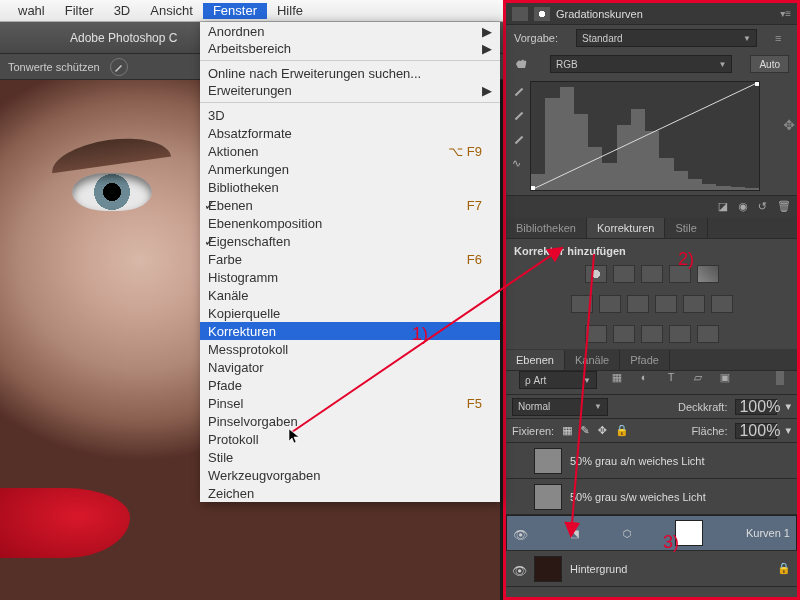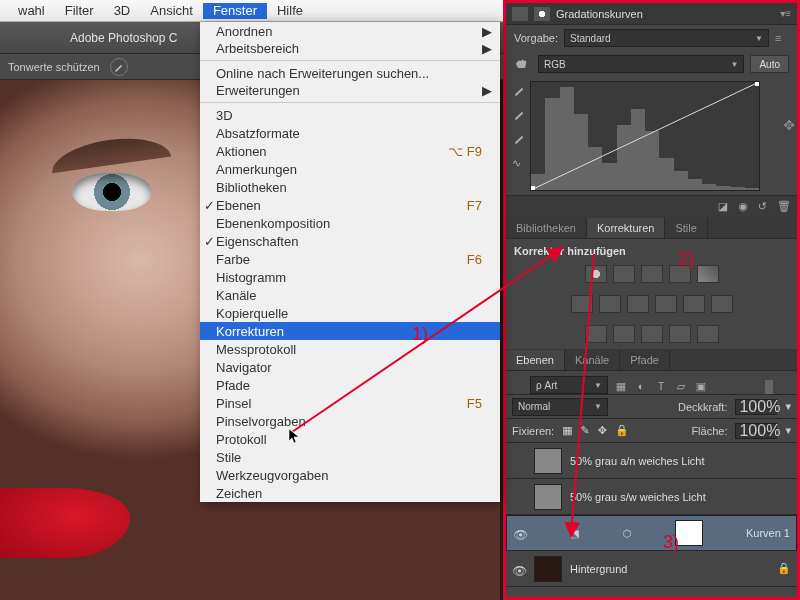--- a/index.html
+++ b/index.html
@@ -8,54 +8,54 @@
 .menubar-item{padding:8px 10px;font-size:13px;color:#333;height:16px;display:flex;align-items:center}
 .menubar-item.active{background:#2668d8;color:#fff}
 .toolbar{height:32px;background:linear-gradient(#5a5a5a,#474747);display:flex;align-items:center;padding-left:70px;color:#e0e0e0;font-size:12px;border-bottom:1px solid #2a2a2a}
 .toolbar2{height:26px;background:#4a4a4a;display:flex;align-items:center;padding-left:8px;color:#ccc;font-size:11px;border-bottom:1px solid #2a2a2a}
 .toolbar2 .brush{width:18px;height:18px;border:1px solid #777;border-radius:50%;margin-left:10px;display:flex;align-items:center;justify-content:center}
 .photo{position:absolute;left:0;top:80px;width:500px;height:520px;background:radial-gradient(ellipse 220px 200px at 140px 180px,#d8b8a8 0%,#c8a090 30%,#b08878 55%,#8a6050 80%,#553028 100%);overflow:hidden}
 .eye{position:absolute;left:72px;top:93px;width:80px;height:38px;background:radial-gradient(circle at 50% 50%,#000 0 9px,#6b8a95 9px 18px,#e8e8e8 18px 100%);border-radius:50%/60%;box-shadow:inset 0 5px 8px rgba(0,0,0,.5)}
 .brow{position:absolute;left:50px;top:60px;width:120px;height:25px;background:linear-gradient(180deg,#4a3025,#6a4538);border-radius:50% 50% 0 0/100% 100% 0 0;transform:rotate(-8deg)}
 .lips{position:absolute;left:0;top:408px;width:130px;height:70px;background:radial-gradient(ellipse at 60% 40%,#d8182a,#a00818);border-radius:0 60% 60% 0/0 50% 70% 0}
 .dropdown{position:absolute;left:200px;top:22px;width:300px;background:#f0f0f0;box-shadow:2px 2px 10px rgba(0,0,0,.4);font-size:13px;z-index:10}
-.dd-item{height:18px;display:flex;align-items:center;padding:0 16px;color:#333;position:relative}
+.dd-item{height:18px;display:flex;align-items:center;padding:0 8px;color:#333;position:relative}
 .dd-item.sep{border-bottom:1px solid #ccc;margin-bottom:3px;padding-bottom:3px;height:21px}
 .dd-item.hi{background:#2668d8;color:#fff}
 .dd-item .chk{position:absolute;left:4px}
 .dd-item .arrow{position:absolute;right:8px}
 .dd-item .sc{position:absolute;right:18px;color:#a16207}
 .cursor{position:absolute;left:289px;top:429px;width:14px;height:16px;z-index:20}
 .cursor svg{filter:drop-shadow(0 0 1px #fff)}
 .redbox{position:absolute;right:0;top:0;width:297px;height:600px;border:3px solid #e4002b;z-index:5;pointer-events:none}
 .panels{position:absolute;right:3px;top:3px;width:291px;height:594px;background:#454545;color:#ccc;font-size:11px}
 .phead{height:22px;background:#383838;display:flex;align-items:center;padding:0 6px;gap:6px;border-bottom:1px solid #2a2a2a}
 .phead .ic{width:16px;height:14px;background:#555;display:inline-block}
 .phead .title{color:#ddd;font-size:11px}
 .phead .x{margin-left:auto;color:#999;font-size:10px}
-.row{display:flex;align-items:center;padding:4px 8px;gap:6px}
+.row{display:flex;align-items:center;padding:4px 8px;gap:18px}
 .sel{background:#333;border:1px solid #222;color:#ccc;height:18px;font-size:10px;padding:0 5px;flex:1;display:flex;align-items:center;justify-content:space-between}
 .sel .tri{font-size:8px;color:#aaa}
 .btn{background:#555;border:1px solid #333;color:#ddd;height:18px;padding:0 8px;font-size:10px;display:flex;align-items:center}
 .curves{display:flex;padding:4px 6px;gap:4px}
 .curves-left{display:flex;flex-direction:column;gap:10px;padding-top:4px}
 .eyedrop{width:14px;height:14px;position:relative}
 .eyedrop::before{content:"";position:absolute;width:2px;height:10px;background:#aaa;transform:rotate(45deg);left:6px;top:2px}
 .graph{width:230px;height:110px;background:#3a3a3a;border:1px solid #222;position:relative}
 .graph .hist{position:absolute;bottom:0;left:0;width:100%;height:100%;display:flex;align-items:flex-end}
 .graph .hist div{flex:1;background:#666}
 .graph .diag{position:absolute;left:0;bottom:0;width:100%;height:100%}
 .move-ic{position:absolute;right:2px;top:114px;color:#888;font-size:14px}
 .pfoot{height:22px;background:#3a3a3a;display:flex;align-items:center;justify-content:flex-end;padding:0 6px;gap:10px;border-top:1px solid #2a2a2a}
 .tabs{height:22px;background:#383838;display:flex;align-items:flex-end;border-bottom:1px solid #2a2a2a}
 .tab{padding:4px 10px;font-size:11px;color:#999;border-right:1px solid #2a2a2a}
 .tab.act{background:#454545;color:#ddd}
 .adj-grid{display:flex;flex-wrap:wrap;gap:6px;padding:6px 12px;justify-content:center}
 .adj-ic{width:22px;height:18px;background:#555;border:1px solid #333}
-.lay-tools{height:24px;display:flex;align-items:flex-end;gap:6px;padding:0 24px;border-bottom:1px solid #2a2a2a}
+.lay-tools{height:24px;display:flex;align-items:flex-start;gap:13px;padding:0 13px;border-bottom:1px solid #2a2a2a}
 .lay-tools .sel{flex:0 0 78px}
 .lay-tools .ti{width:14px;height:14px;color:#aaa;font-size:11px;text-align:center}
 .lay-row{height:24px;display:flex;align-items:center;gap:8px;padding:0 6px;border-bottom:1px solid #2a2a2a}
 .pct{background:#333;border:1px solid #222;width:42px;height:16px;font-size:16px;color:#ccc;display:flex;align-items:center;padding:0 3px}
 .layer{height:36px;display:flex;align-items:center;gap:8px;padding:0 6px;border-bottom:1px solid #2a2a2a}
 .layer.sel{background:#5a6b80}
 .layer .eye{position:static;left:auto;top:auto;width:14px;height:10px;background:none;border-radius:0;box-shadow:none;color:#ccc;font-size:12px}
 .layer .thumb{width:28px;height:26px;background:#888;border:1px solid #222}
 .layer .thumb.white{background:#fff}
 .layer .thumb.dark{background:#2a1815}

